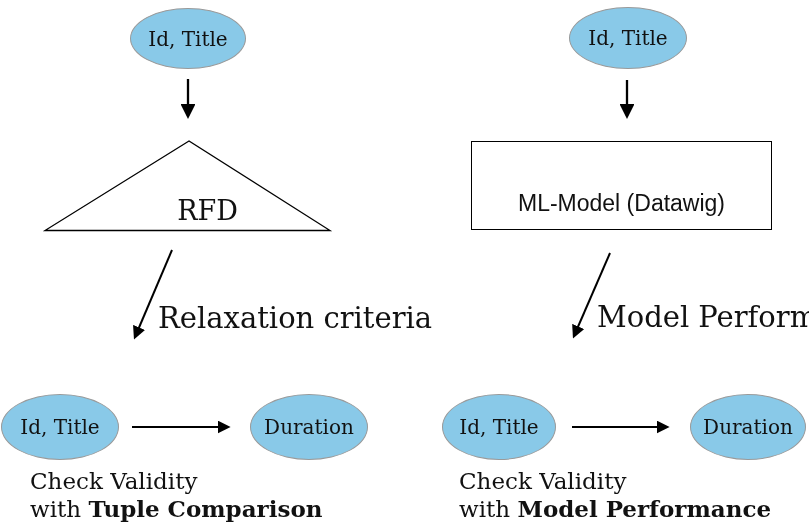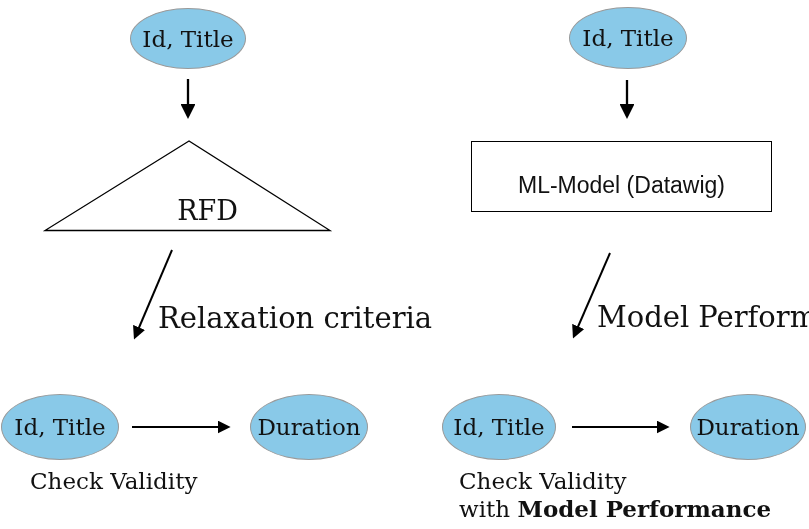--- a/index.html
+++ b/index.html
@@ -22,21 +22,21 @@
     position: absolute;
     display: flex;
     align-items: center;
     justify-content: center;
     box-sizing: border-box;
   }
   .ellipse {
     background: var(--node-fill, #89c9e8);
     border: 1.5px solid var(--node-border, #9a9a9a);
     border-radius: 50%;
-    font-size: 23px;
+    font-size: 20px;
   }
   .rect-node {
     border: 1.5px solid var(--line-color, #000);
     background: #ffffff;
     font-family: "Liberation Sans", "DejaVu Sans", sans-serif;
     font-size: 23px;
     align-items: flex-end;
     padding-bottom: 12px;
   }
   .tri-label {
@@ -90,27 +90,31 @@
   <div class="node ellipse" style="left:1px; top:394px; width:118px; height:66px;">
     <span>Id, Title</span>
   </div>
 
   <div class="node ellipse" style="left:250px; top:394px; width:118px; height:66px;">
     <span>Duration</span>
   </div>
 
   <div class="caption" style="left:30px; top:468px; width:322px;">
     <div>Check Validity</div>
+    <div>
+      <span>with</span>
+      <b>Tuple Comparison</b>
+    </div>
   </div>
 
   <div class="node ellipse" style="left:569px; top:7px; width:118px; height:62px;">
     <span>Id, Title</span>
   </div>
 
-  <div class="node rect-node" style="left:471px; top:141px; width:301px; height:71px;">
+  <div class="node rect-node" style="left:471px; top:141px; width:301px; height:89px;">
     <span>ML-Model (Datawig)</span>
   </div>
 
   <div class="edge-label" style="left:597px; top:300px;"><span>Model Performance</span></div>
 
   <div class="node ellipse" style="left:442px; top:394px; width:114px; height:66px;">
     <span>Id, Title</span>
   </div>
 
   <div class="node ellipse" style="left:690px; top:394px; width:116px; height:66px;">

